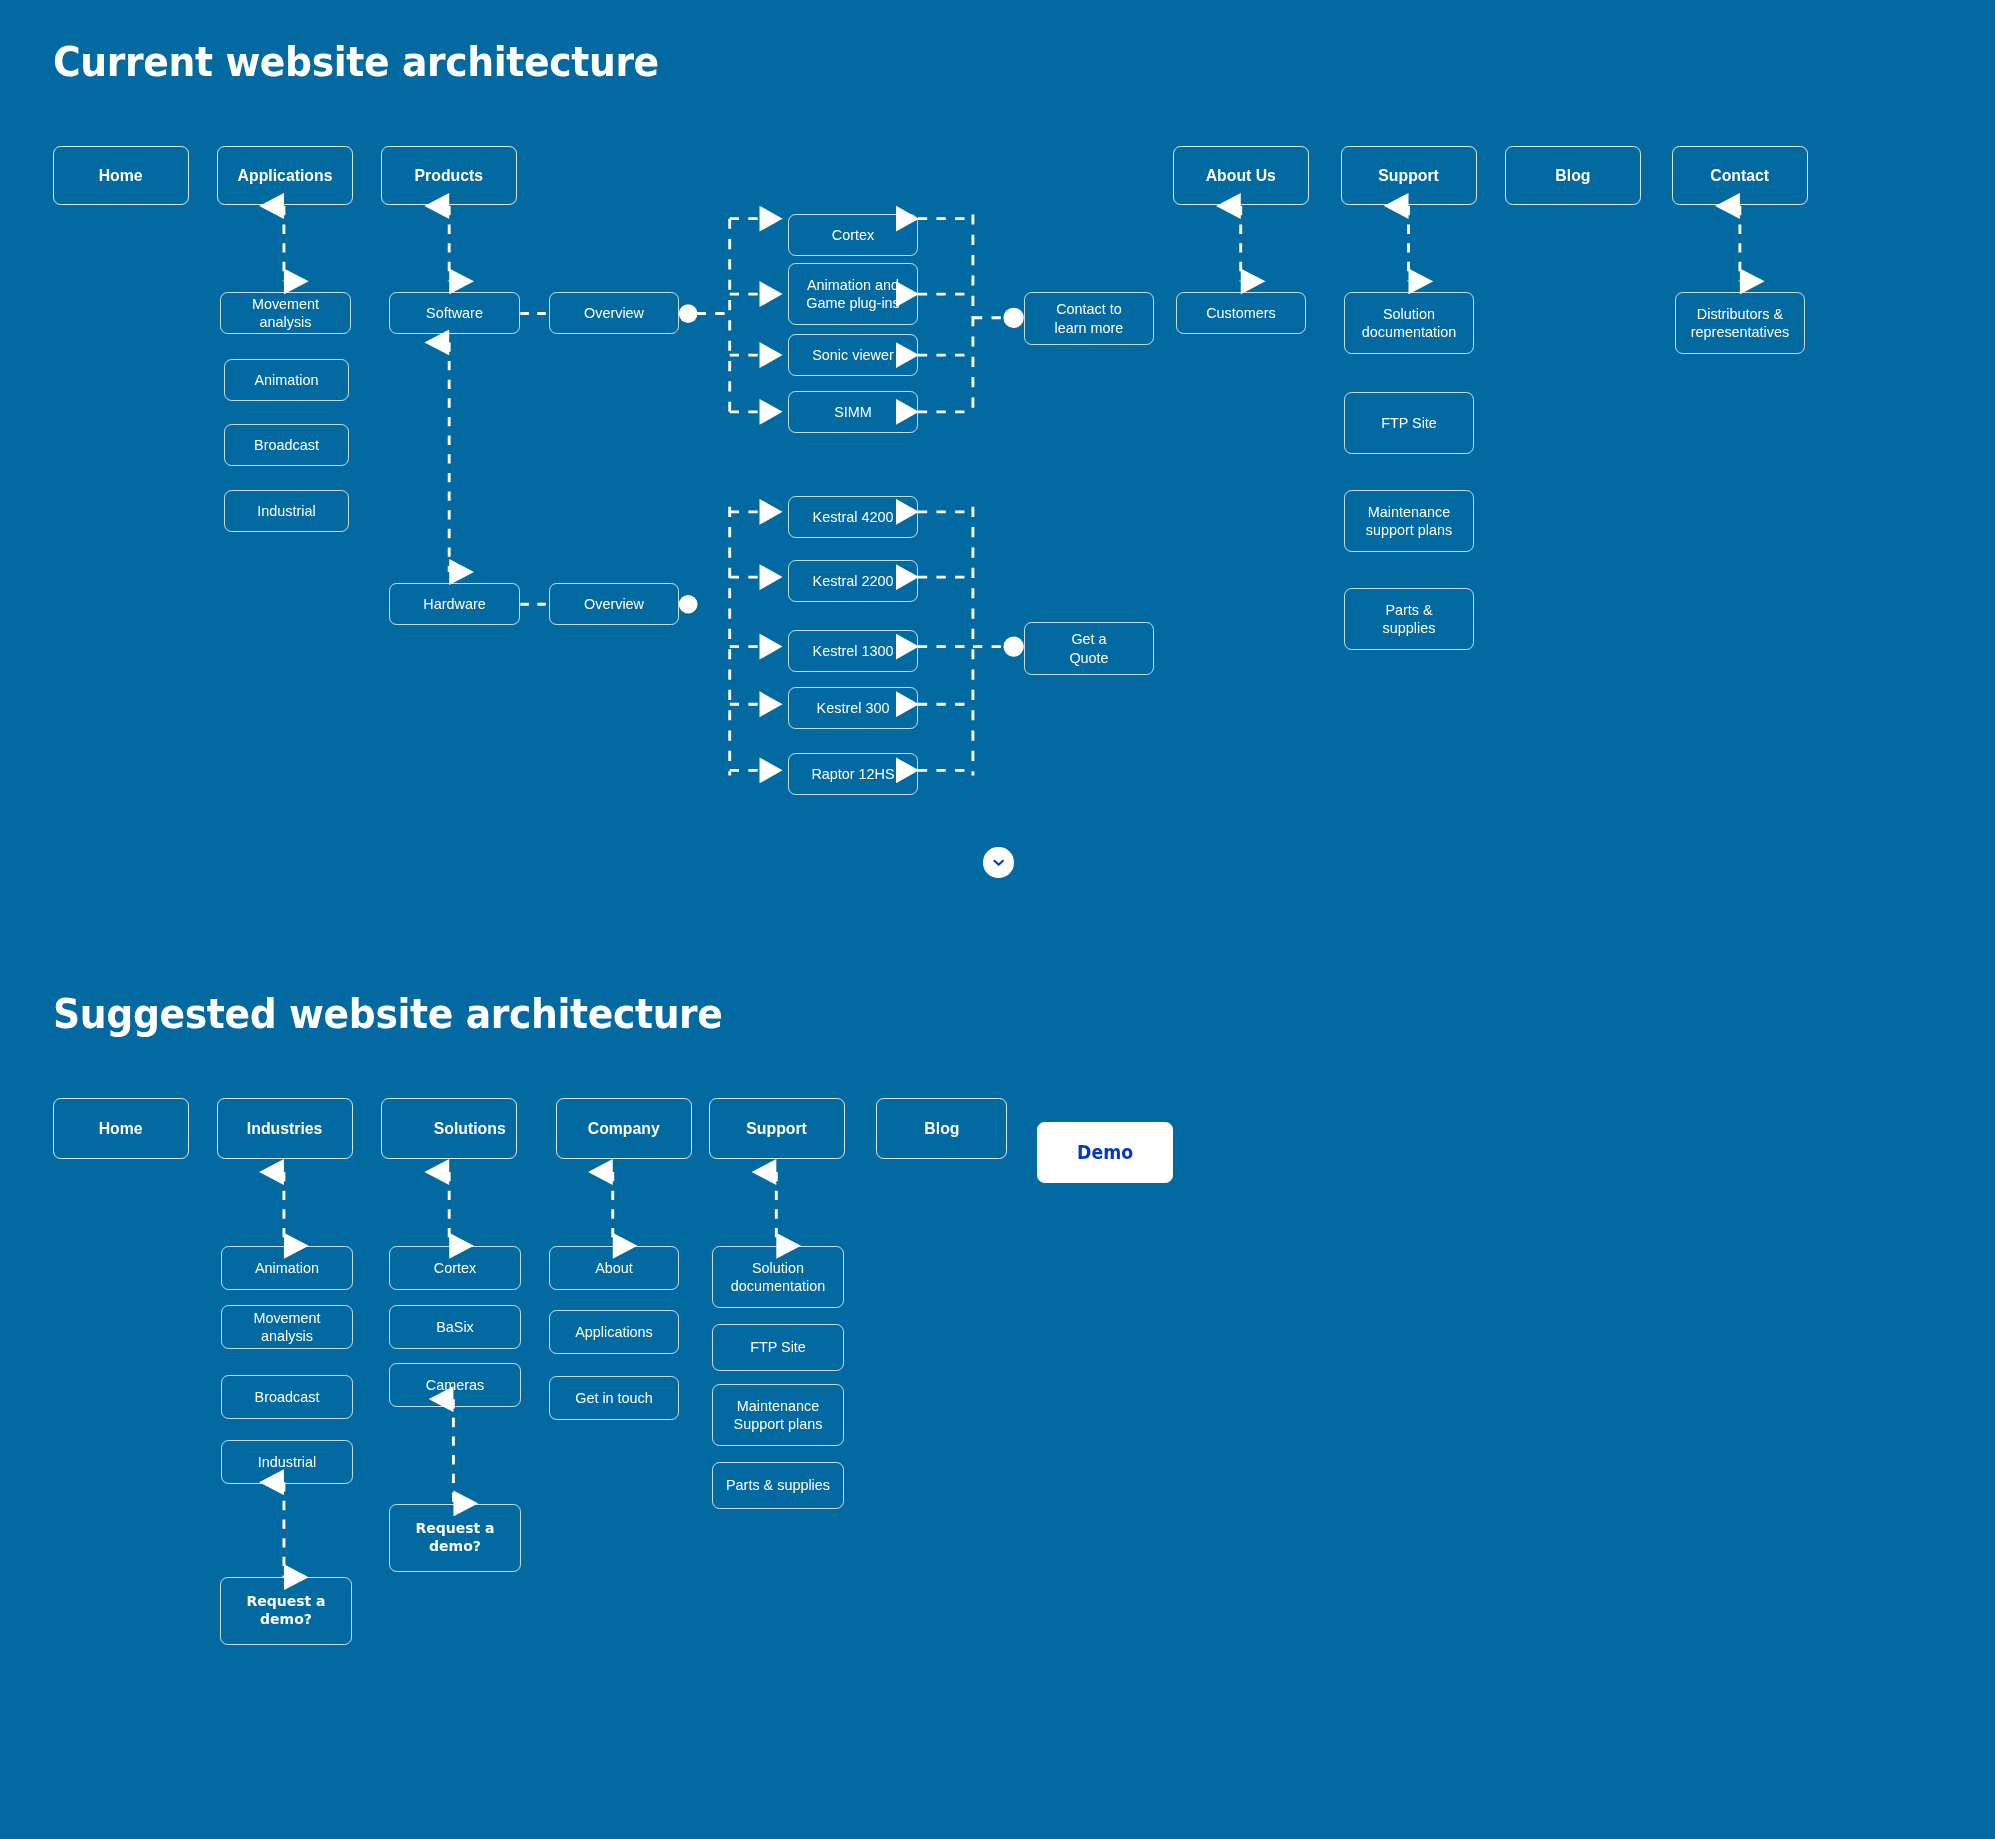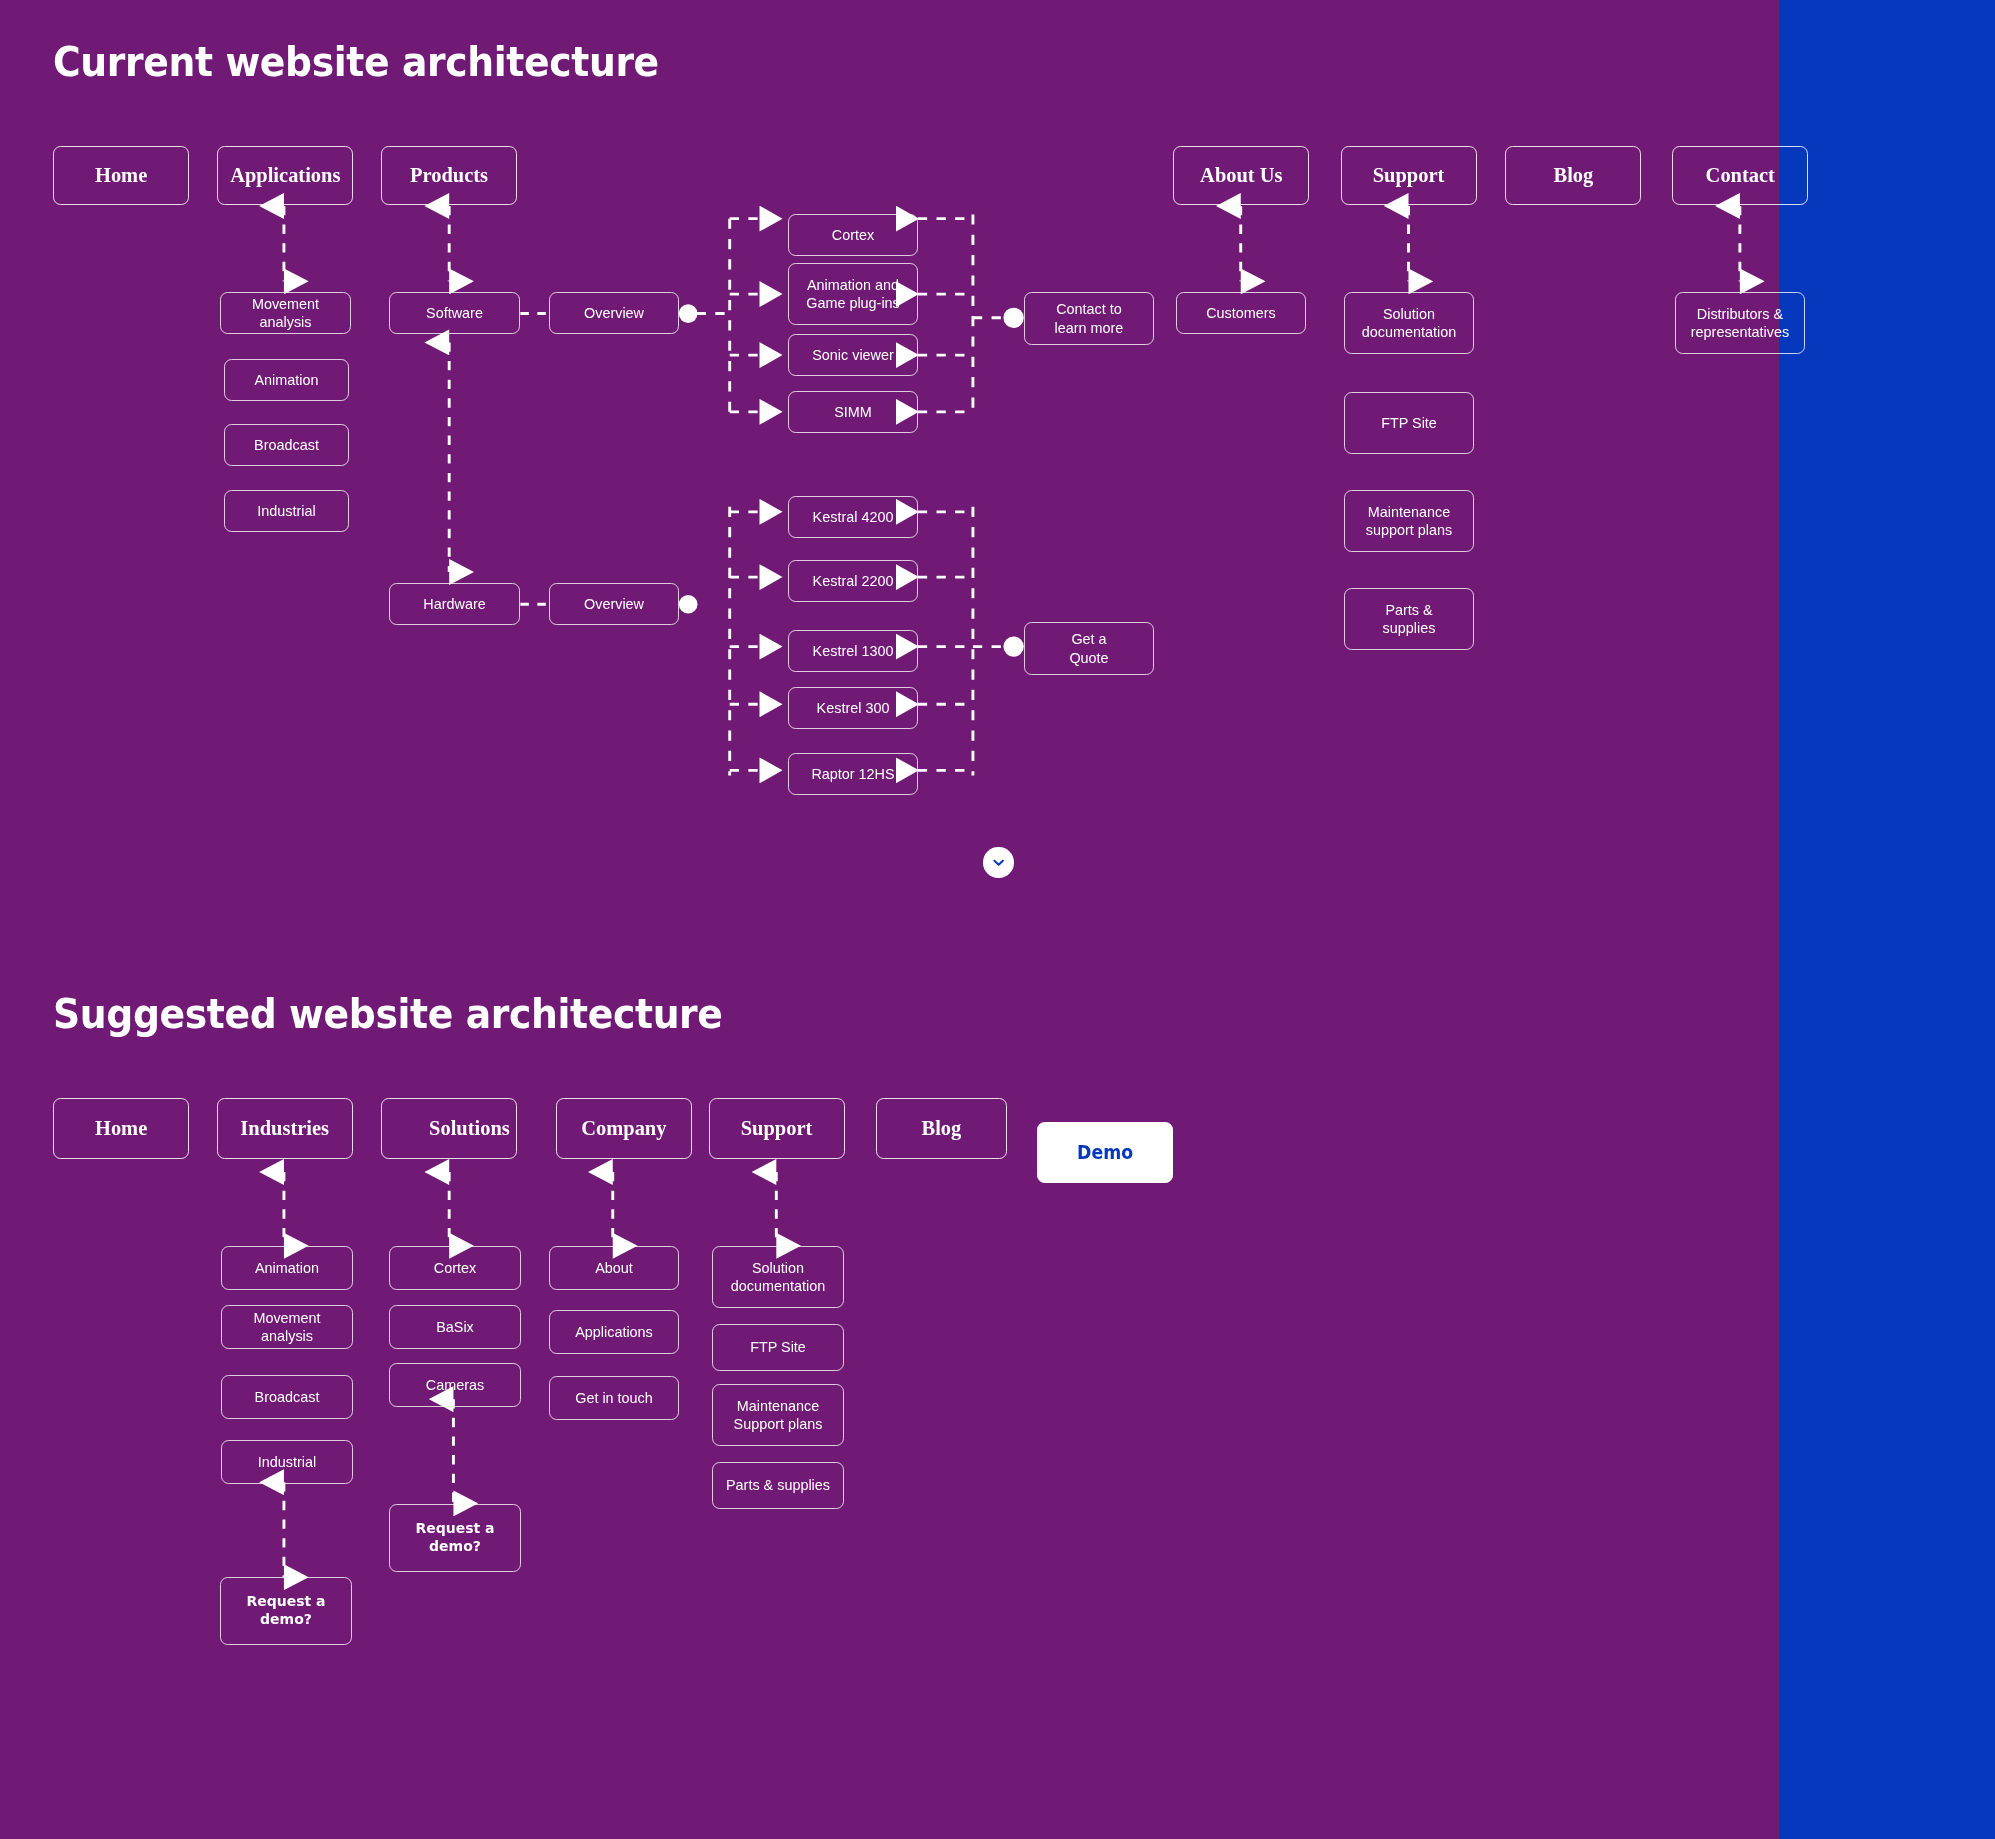--- a/index.html
+++ b/index.html
@@ -5,23 +5,23 @@
   * { box-sizing: border-box; margin: 0; padding: 0; }
   html, body {
     width: 1995px;
     height: 1839px;
     background: #0538bc;
     font-family: "Liberation Sans", sans-serif;
     overflow: hidden;
   }
   #canvas {
     position: relative;
-    width: 1779px;
+    width: 1995px;
     height: 1839px;
-    background: #701a75;
+    background: #0369a1;
   }
   svg.wires {
     position: absolute;
     left: 0; top: 0;
     width: 1995px; height: 1839px;
     pointer-events: none;
   }
   .title {
     position: absolute;
     color: #ffffff;
@@ -41,23 +41,23 @@
     display: flex;
     align-items: center;
     justify-content: center;
     text-align: center;
     line-height: 1.28;
     background: transparent;
     padding: 1.7px 5.1px;
   }
   .node.nav {
     font-weight: 700;
-    font-size: 22px;
+    font-size: 17px;
     border-color: rgba(255,255,255,0.85);
-    font-family: Liberation Serif, serif;
+    font-family: Liberation Sans, sans-serif;
     transform-origin: center;
   }
   .node.nav > span { transform: scaleX(0.93); display:block; }
   .node.sub {
     font-weight: 400;
     font-size: 14.4px;
   }
   .node.bold {
     font-weight: 700;
     font-size: 14px;

